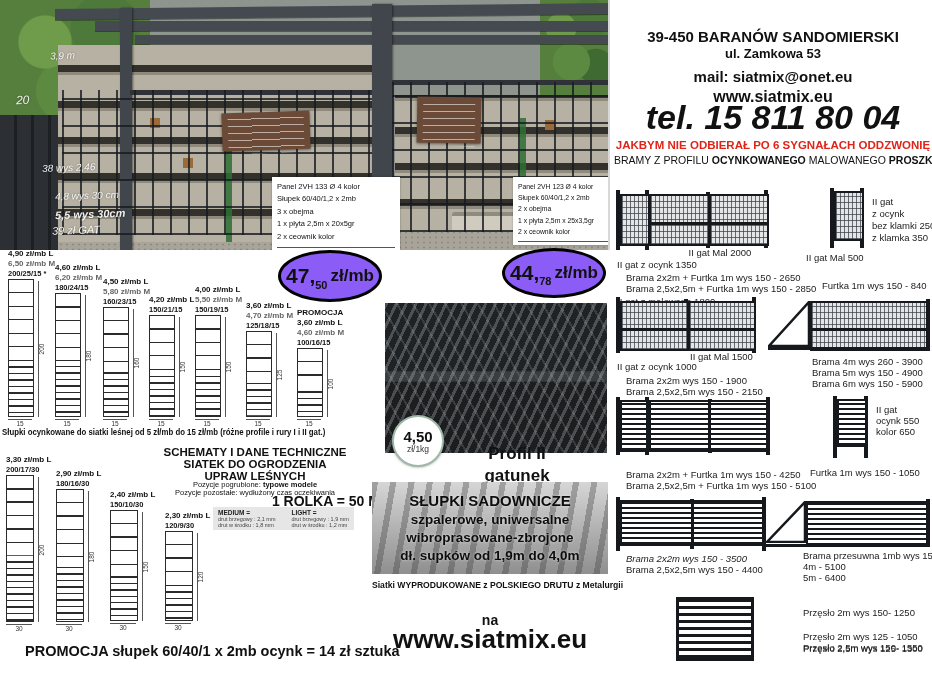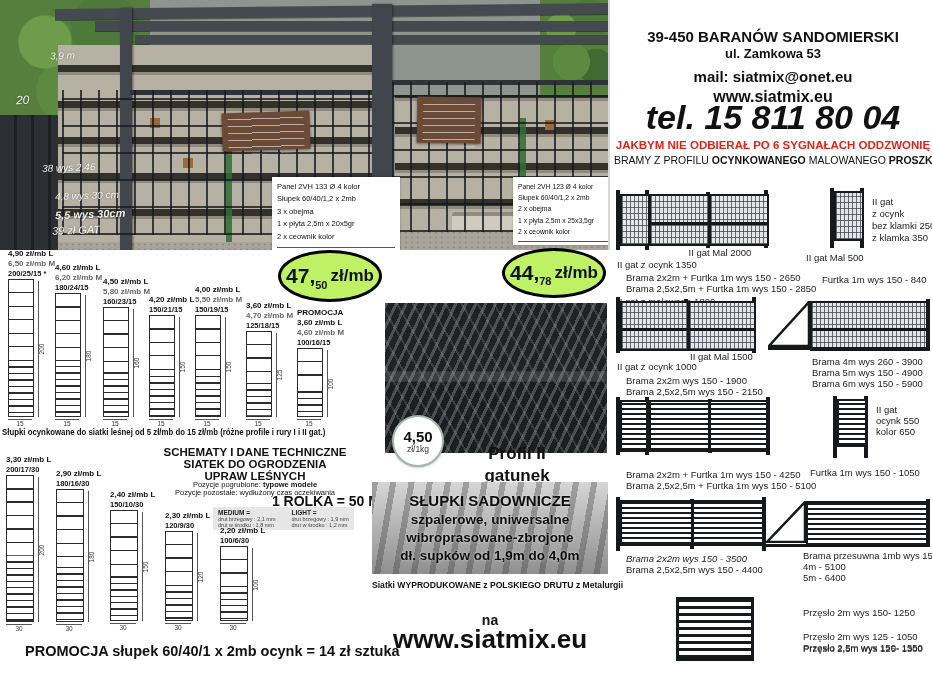--- a/index.html
+++ b/index.html
@@ -30,21 +30,21 @@
   .strap{position:absolute;width:6px;background:rgba(46,110,50,.85);}
   .woodblock{position:absolute;width:10px;height:10px;background:#9a6a3d;}
   .chalk{position:absolute;color:rgba(255,255,255,.93);font-style:italic;white-space:nowrap;
          transform:rotate(-2deg);text-shadow:0 0 2px rgba(0,0,0,.45);}
   .wlabel{position:absolute;background:#fff;padding:4px 5px 3px;line-height:1.65;box-shadow:0 0 2px rgba(0,0,0,.3);}
   .wlabel div{white-space:nowrap;}
   .wlabel-rule{border-top:1px solid #555;margin-top:4px;}
   .photo-edge{position:absolute;background:#d8d8d8;}
 
   
-  .oval{position:absolute;border:3px solid #000;border-radius:50%;background:#bef264;
+  .oval{position:absolute;border:3px solid #000;border-radius:50%;background:#8b5cf6;
         display:flex;align-items:center;justify-content:center;}
   .oval-main{font-size:21px;font-weight:bold;}
   .oval-dec{font-size:11px;font-weight:bold;align-self:flex-end;margin-bottom:8px;}
   .oval-unit{font-size:17px;font-weight:bold;margin-left:3px;}
   .pcircle{position:absolute;border:2px solid #9fb8a8;border-radius:50%;background:#fff;
         display:flex;flex-direction:column;align-items:center;justify-content:center;box-shadow:0 0 3px rgba(0,0,0,.4);}
   .pcircle .pr{font-size:15px;font-weight:bold;line-height:15px;}
   .pcircle .un{font-size:8.5px;color:#333;}
 
   
@@ -321,31 +321,20 @@
       <div class="lp p1">2,30 zł/mb L</div>
       <div class="lmodel">120/9/30</div>
       <div class="lrow">
         <div class="ladder" style="width:26px;height:88px"></div>
         <div class="ldim" style="height:88px">
           <span>120</span>
         </div>
       </div>
       <div class="lbase" style="width:26px">30</div>
     </div>
-  <div class="ladder-group" style="left:220px;top:526px;">
-      <div class="lp p1">2,20 zł/mb L</div>
-      <div class="lmodel">100/6/30</div>
-      <div class="lrow">
-        <div class="ladder" style="width:26px;height:73px"></div>
-        <div class="ldim" style="height:73px">
-          <span>100</span>
-        </div>
-      </div>
-      <div class="lbase" style="width:26px">30</div>
-    </div>
 
   <div class="abs" style="left:25px;top:643px;font-size:14.5px;font-weight:bold;white-space:nowrap;">PROMOCJA  słupek 60/40/1 x  2mb ocynk = 14 zł sztuka</div>
 
   <div class="profilephoto" style="left:385px;top:303px;width:222px;height:150px;"></div>
   <div class="pcircle" style="left:392px;top:415px;width:48px;height:48px;">
     <div class="pr">4,50</div>
     <div class="un">zł/1kg</div>
   </div>
   <div class="abs" style="left:452px;top:443px;width:130px;text-align:center;font-size:17px;font-weight:bold;line-height:22px;">
     <div>Profil II</div>
@@ -378,21 +367,21 @@
   <div class="glabel" style="left:617px;top:296px;">II gat z malowana 1800</div>
 
   <div class="gpost" style="left:830px;top:188px;height:60px;"></div>
   <div class="gpost" style="left:860px;top:188px;height:60px;"></div>
   <div class="mesh" style="left:834px;top:191px;width:26px;height:46px;"></div>
   <div class="glabel" style="left:872px;top:196px;">II gat</div>
   <div class="glabel" style="left:872px;top:208px;">z ocynk</div>
   <div class="glabel" style="left:872px;top:220px;">bez klamki 250</div>
   <div class="glabel" style="left:872px;top:232px;">z klamka 350</div>
   <div class="glabel" style="left:806px;top:252px;">II gat Mal 500</div>
-  <div class="glabel" style="left:806px;top:274px;padding-left:16px;">Furtka 1m wys 150 - 840</div>
+  <div class="glabel" style="left:806px;top:280px;padding-left:16px;">Furtka 1m wys 150 - 840</div>
 
   <div class="gpost" style="left:616px;top:297px;height:56px;"></div>
   <div class="gpost" style="left:684px;top:299px;height:52px;"></div>
   <div class="gpost" style="left:752px;top:297px;height:56px;"></div>
   <div class="mesh" style="left:620px;top:301px;width:132px;height:46px;">
       <div class="vbar"></div>
       <div class="hbar"></div>
     </div>
   <div class="glabel" style="left:690px;top:351px;">II gat Mal 1500</div>
   <div class="glabel" style="left:617px;top:361px;">II gat z ocynk 1000</div>

